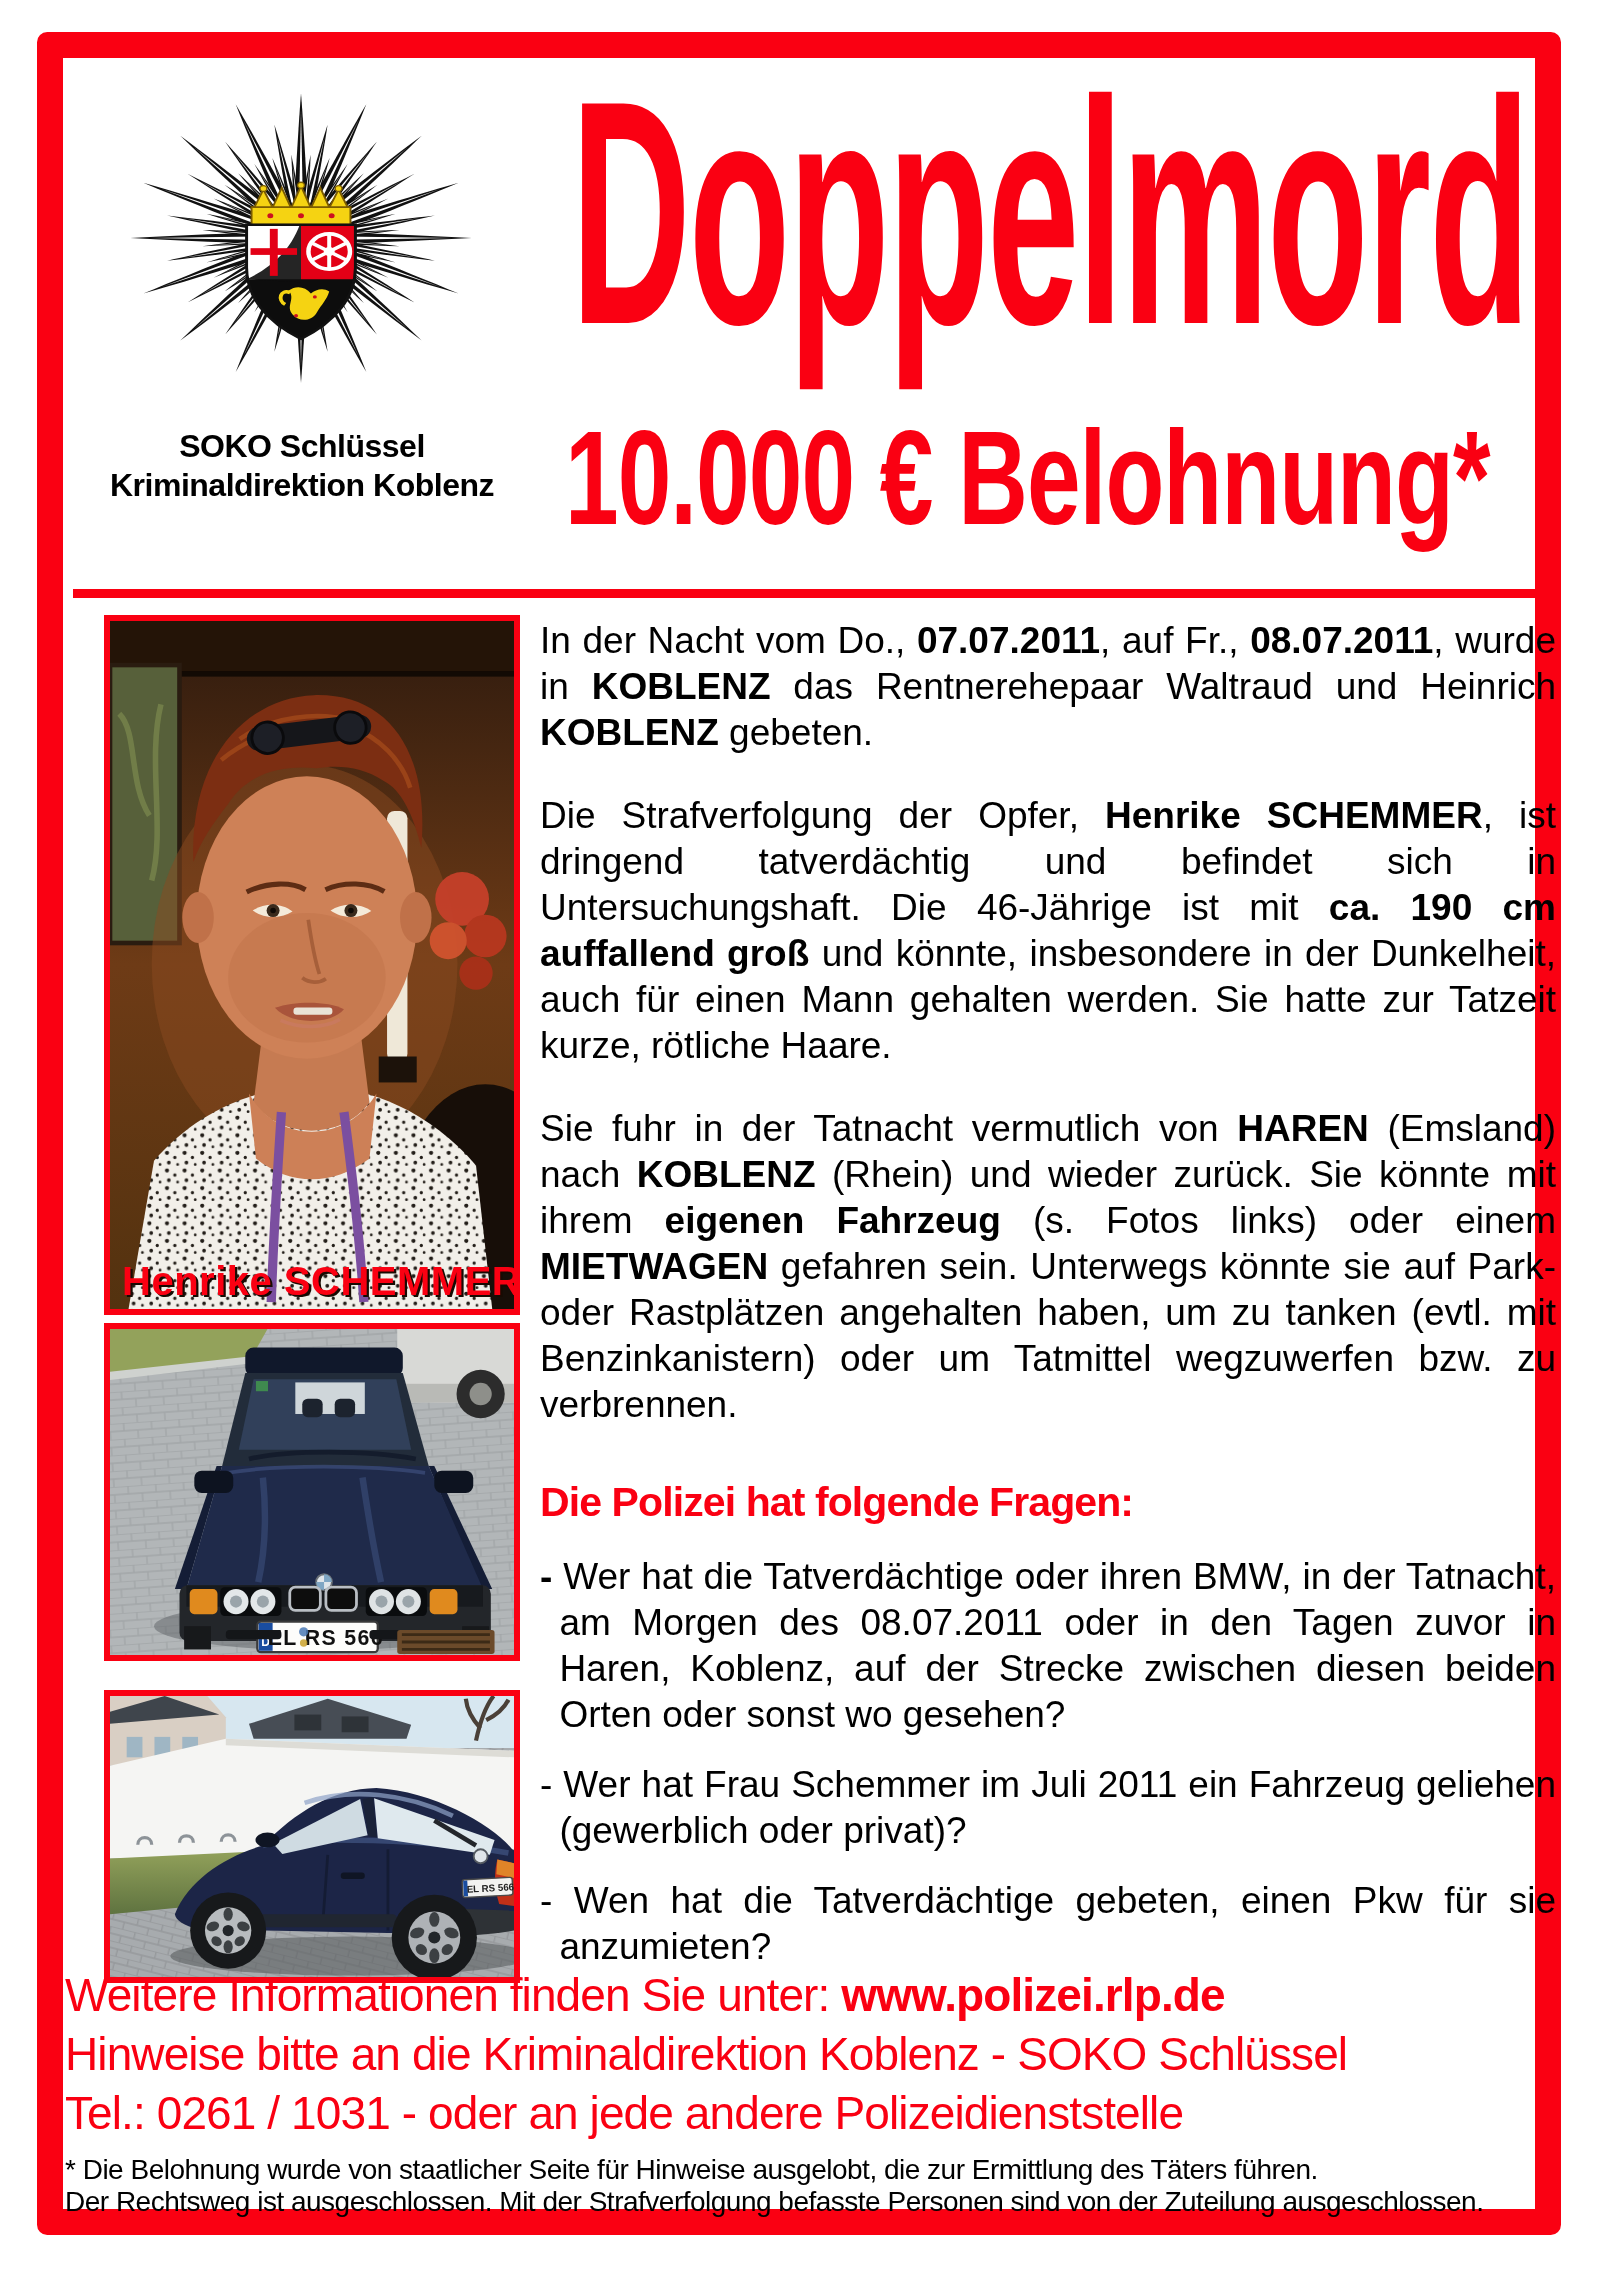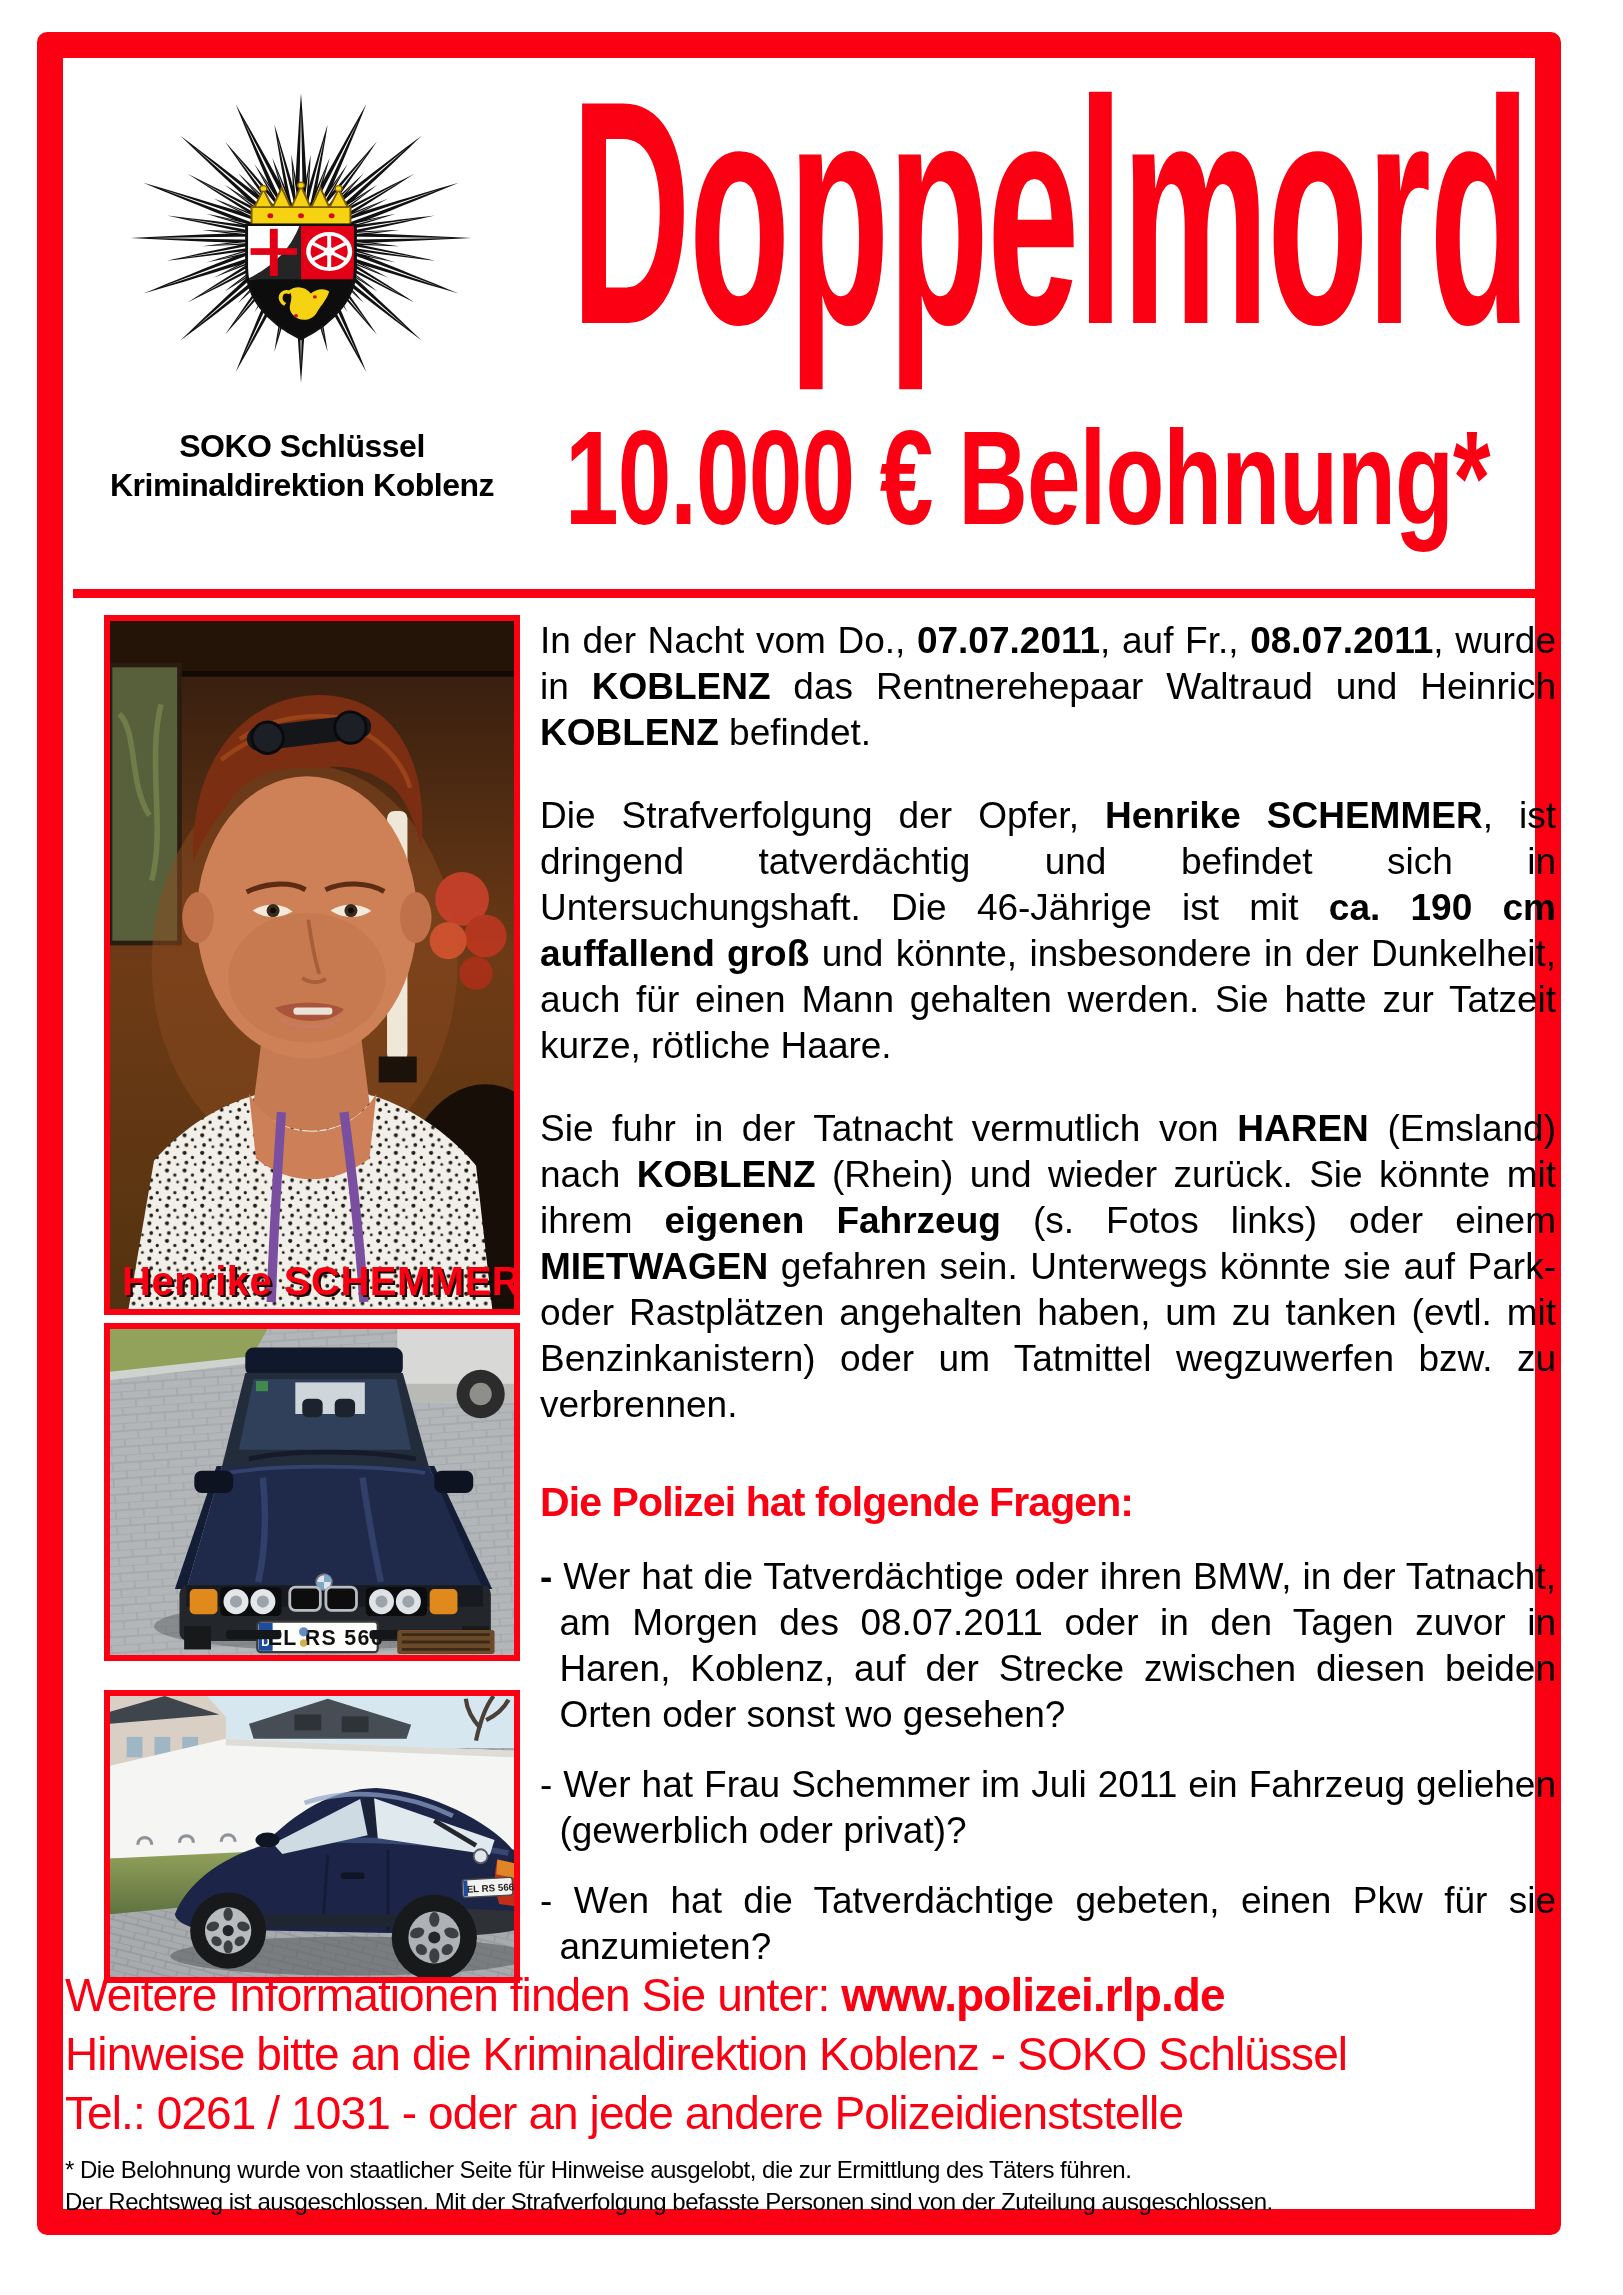--- a/index.html
+++ b/index.html
@@ -33,21 +33,21 @@
   .article{position:absolute;left:540px;top:618px;width:1016px;
            font-size:37px;line-height:46px;}
   .article p{margin:0 0 37px 0;text-align:justify;}
   .b{font-weight:bold;}
   .q-heading{margin:51px 0 29px 0 !important;color:var(--red);font-weight:bold;
              font-size:41px;letter-spacing:-0.9px;text-align:right;white-space:nowrap;}
   .q{margin:0 0 24px 0 !important;padding-left:19.4px;text-indent:-19.4px;}
   
   .footer{position:absolute;left:65px;top:1966px;width:1495px;text-align:left;
           color:var(--red);font-size:46px;line-height:59px;letter-spacing:-0.9px;}
-  .legal{margin-top:11px;color:var(--ink);font-size:24px;line-height:32px;letter-spacing:-0.5px;}
+  .legal{margin-top:11px;color:var(--ink);font-size:28px;line-height:32px;letter-spacing:-0.5px;}
   svg text{font-family:"Liberation Sans","DejaVu Sans",sans-serif;}
 </style>
 </head>
 <body>
 
 <div class="page">
   <div class="frame"></div>
 
   <svg class="badge-logo" viewBox="0 0 900 790" preserveAspectRatio="none">
     <defs>
@@ -419,21 +419,21 @@
           <ellipse cx="737" cy="510" rx="16" ry="11" transform="rotate(20 737 510)"></ellipse>
           <ellipse cx="672" cy="546" rx="13" ry="11" transform="rotate(40 672 546)"></ellipse>
           <ellipse cx="728" cy="546" rx="13" ry="11" transform="rotate(-40 728 546)"></ellipse>
         </g>
         <circle cx="700" cy="520" r="13" fill="#22262a"></circle>
       </g>
     </svg>
   </div>
 
   <div class="article">
-    <p><span>In der Nacht vom Do., </span><span class="b">07.07.2011</span><span>, auf Fr., </span><span class="b">08.07.2011</span><span>, wurde in </span><span class="b">KOBLENZ</span><span> das Rentnerehepaar Waltraud und Heinrich </span><span class="b">KOBLENZ</span><span> befindet.</span></p>
+    <p><span>In der Nacht vom Do., </span><span class="b">07.07.2011</span><span>, auf Fr., </span><span class="b">08.07.2011</span><span>, wurde in </span><span class="b">KOBLENZ</span><span> das Rentnerehepaar Waltraud und Heinrich </span><span class="b">KOBLENZ</span><span> gebeten.</span></p>
     <p><span>Die Strafverfolgung der Opfer, </span><span class="b">Henrike SCHEMMER</span><span>, ist dringend tatverdächtig und befindet sich in Untersuchungshaft. Die 46-Jährige ist mit </span><span class="b">ca. 190 cm auffallend groß</span><span> und könnte, insbesondere in der Dunkelheit, auch für einen Mann gehalten werden. Sie hatte zur Tatzeit kurze, rötliche Haare.</span></p>
     <p><span>Sie fuhr in der Tatnacht vermutlich von </span><span class="b">HAREN</span><span> (Emsland) nach </span><span class="b">KOBLENZ</span><span> (Rhein) und wieder zurück. Sie könnte mit ihrem </span><span class="b">eigenen Fahrzeug</span><span> (s. Fotos links) oder einem </span><span class="b">MIETWAGEN</span><span> gefahren sein. Unterwegs könnte sie auf Park- oder Rastplätzen angehalten haben, um zu tanken (evtl. mit Benzinkanistern) oder um Tatmittel wegzuwerfen bzw. zu verbrennen.</span></p>
     <p class="q-heading">Die Polizei hat folgende Fragen:</p>
     <p class="q"><span class="b">- </span><span>Wer hat die Tatverdächtige oder ihren BMW, in der Tatnacht, am Morgen des 08.07.2011 oder in den Tagen zuvor in Haren, Koblenz, auf der Strecke zwischen diesen beiden Orten oder sonst wo gesehen?</span></p>
     <p class="q"><span>- Wer hat Frau Schemmer im Juli 2011 ein Fahrzeug geliehen (gewerblich oder privat)?</span></p>
     <p class="q"><span>- Wen hat die Tatverdächtige gebeten, einen Pkw für sie anzumieten?</span></p>
   </div>
 
   <div class="footer">
     <div class="f1"><span>Weitere Informationen finden Sie unter: </span><span class="b">www.polizei.rlp.de</span></div>

